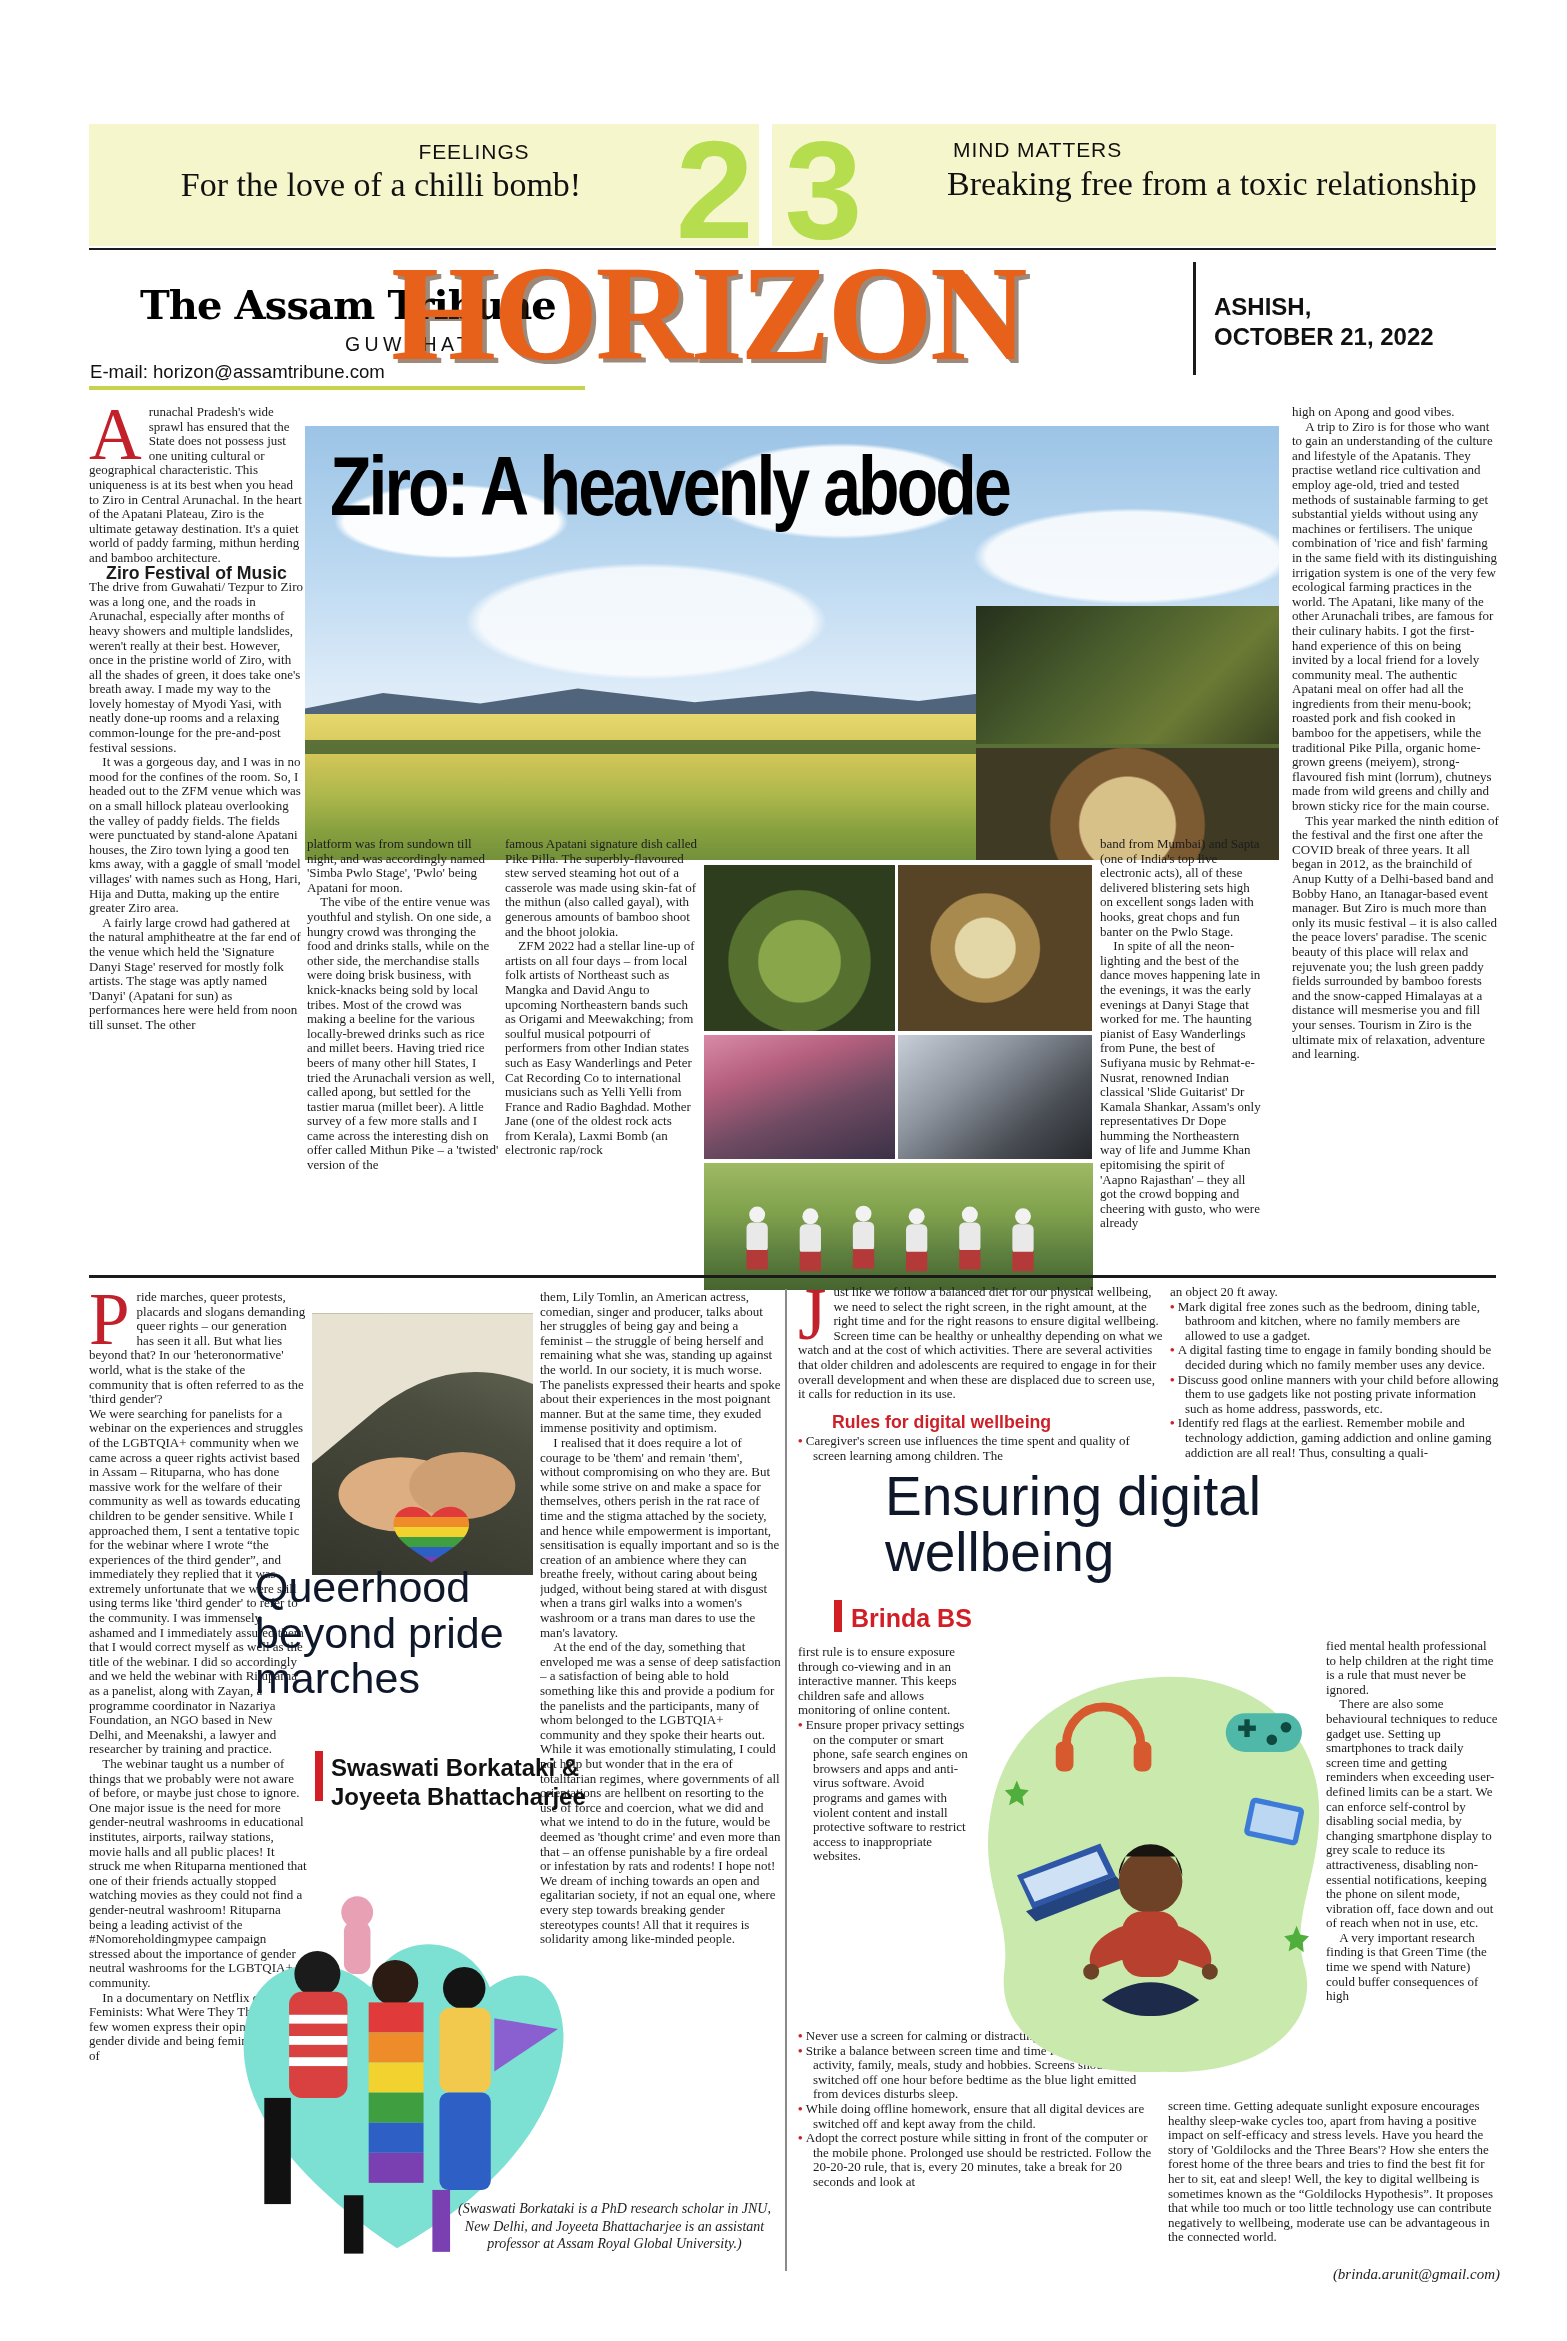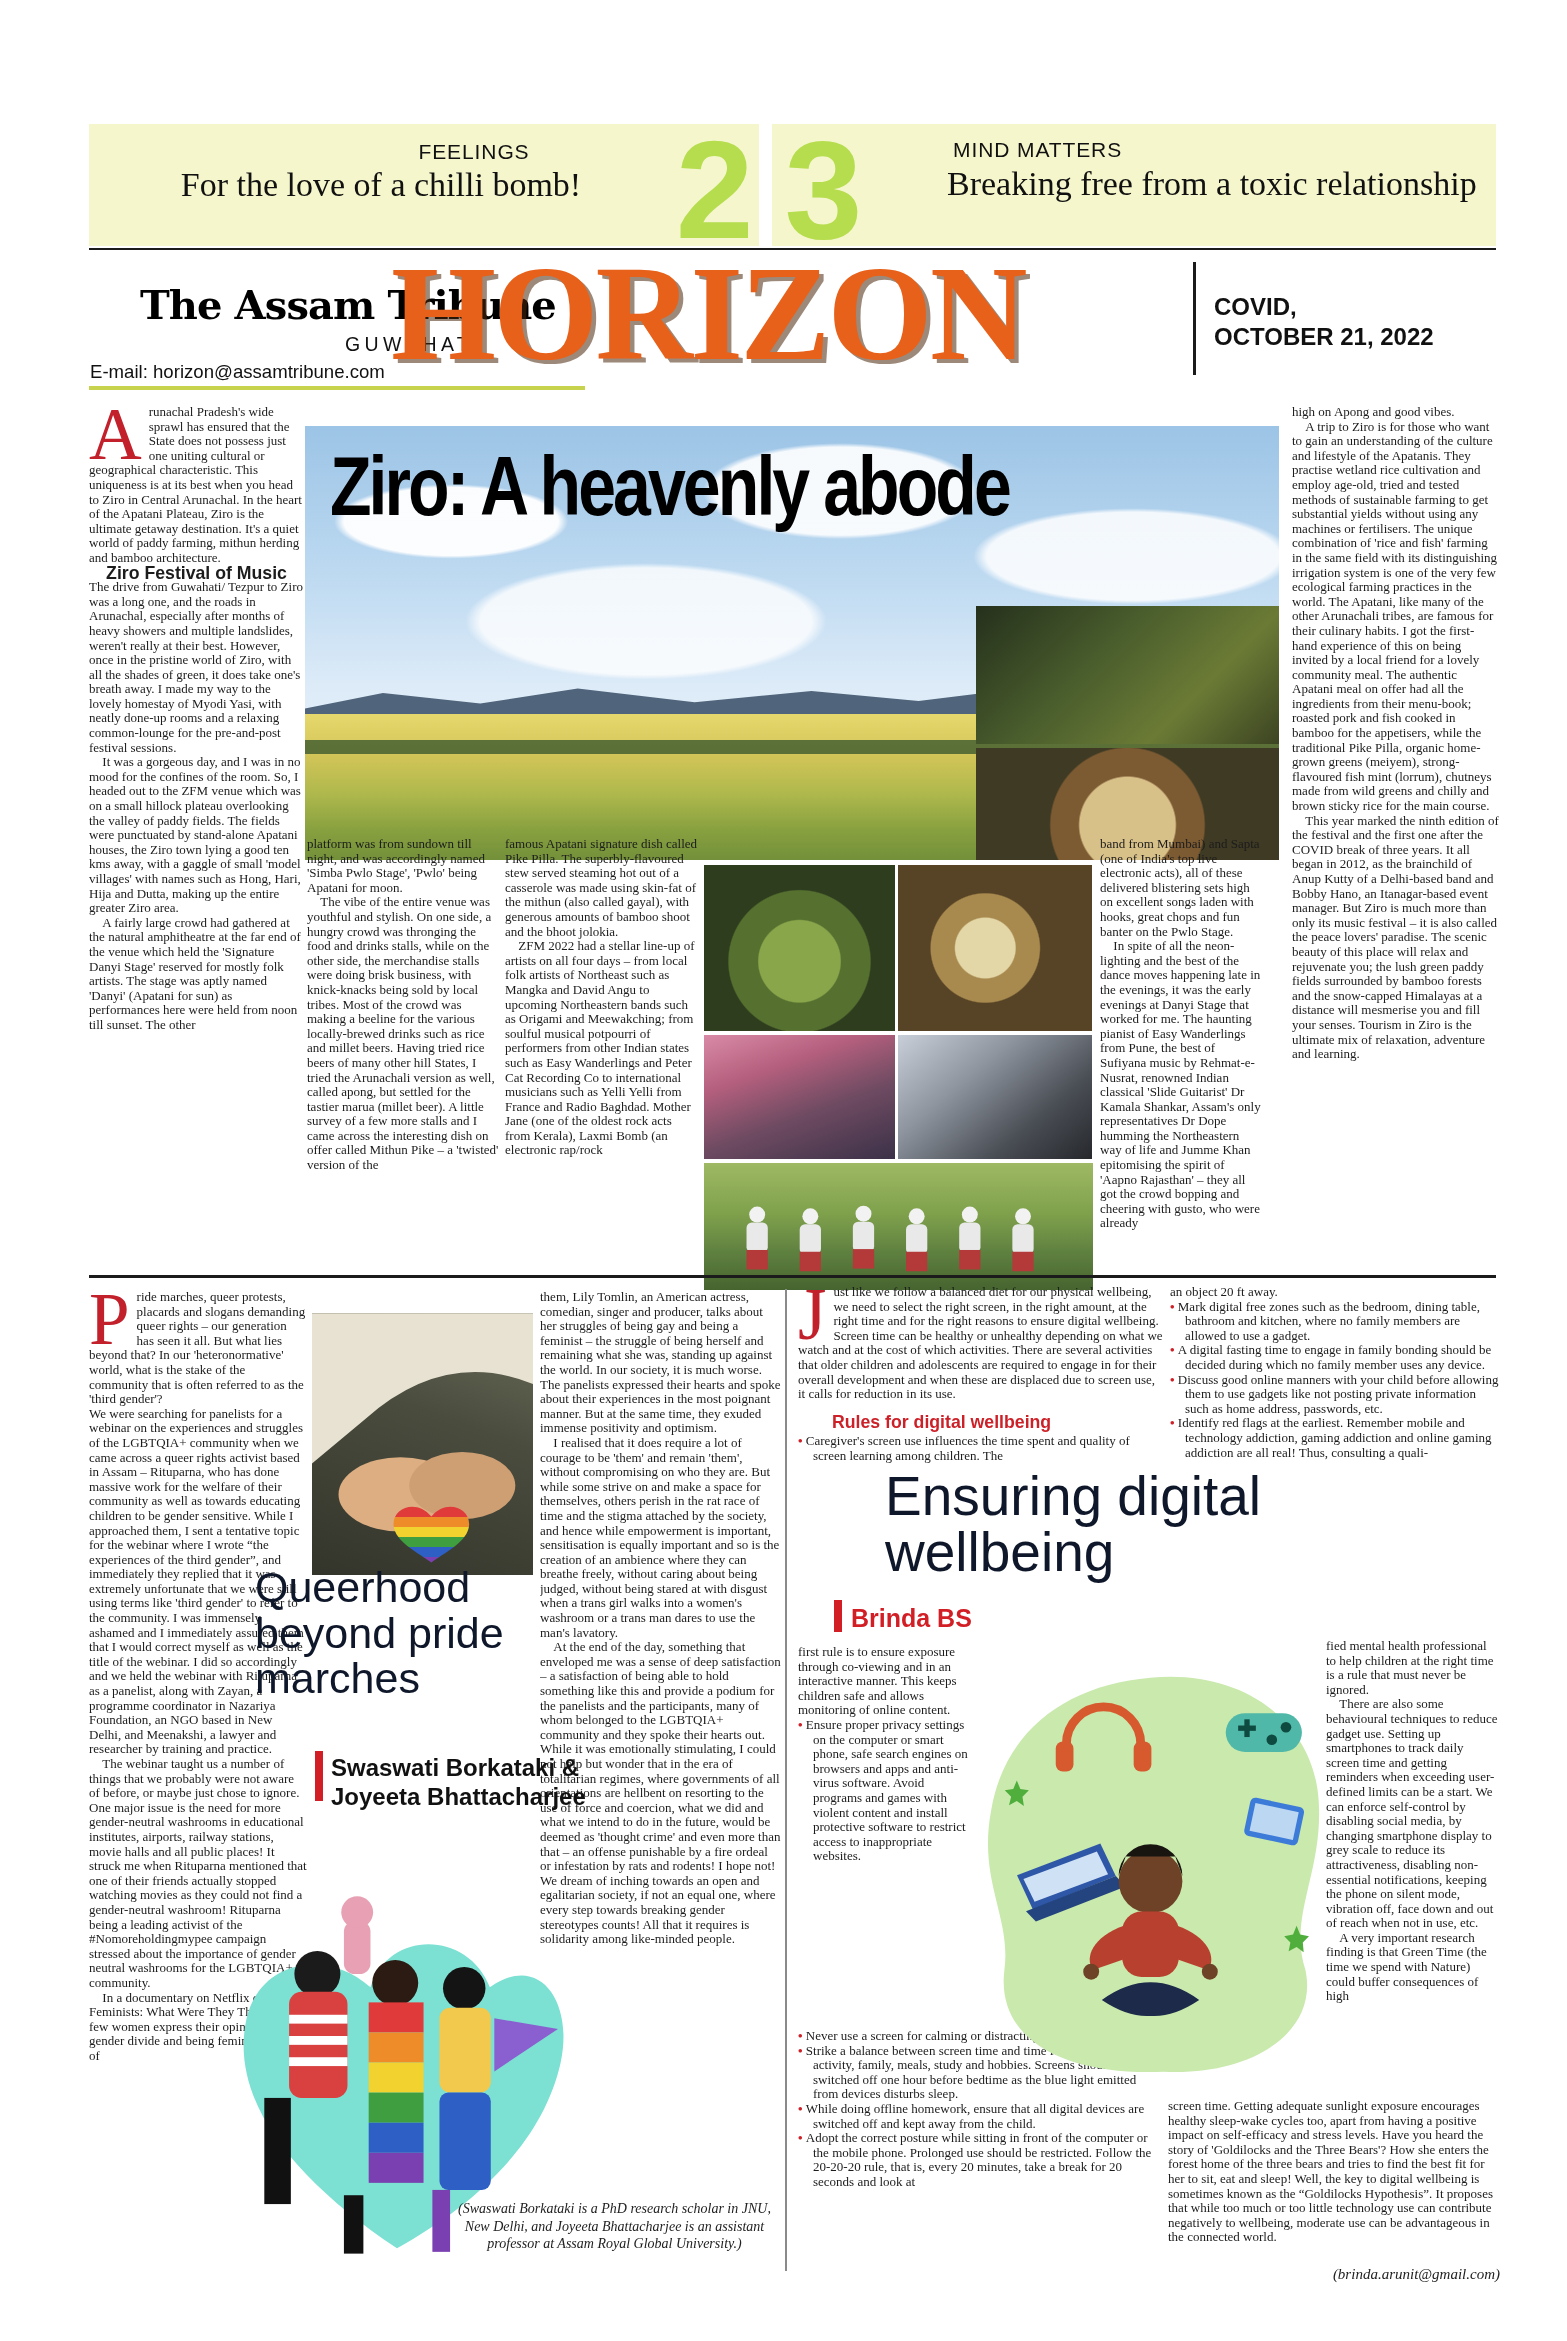--- a/index.html
+++ b/index.html
@@ -82,21 +82,21 @@
     <div class="abs teaser-title" style="left:175px;top:41px;">Breaking free from a toxic relationship</div>
   </div>
   <div class="abs rule-dark" style="left:89px;top:248px;width:1407px;height:1.8px;"></div>
 
   <div class="abs paper-name" style="left:140px;top:281px;">The Assam Tribune</div>
   <div class="abs city" style="left:266px;top:333px;width:217px;text-align:right;">GUWAHATI</div>
   <div class="abs email" style="left:90px;top:361px;">E-mail: horizon@assamtribune.com</div>
   <div class="abs section-title" style="left:391px;top:246px;">HORIZON</div>
   <div class="abs rule-dark" style="left:1193px;top:262px;width:2.7px;height:113px;"></div>
   <div class="abs" style="left:1214px;top:292px;">
-    <div class="dateline">COVID,</div>
+    <div class="dateline">ASHISH,</div>
     <div class="dateline">OCTOBER 21, 2022</div>
   </div>
   <div class="abs rule-yellow" style="left:89px;top:386px;width:496px;height:4.4px;"></div>
 
   <div class="abs ph" style="left:305px;top:398px;width:974px;height:434px;">
     <div class="sky"></div>
     <div class="mountains"></div>
     <div class="fields"></div>
     <div class="hedge"></div>
     <div class="abs ziro-headline" style="left:25px;top:12.4px;">Ziro: A heavenly abode</div>

